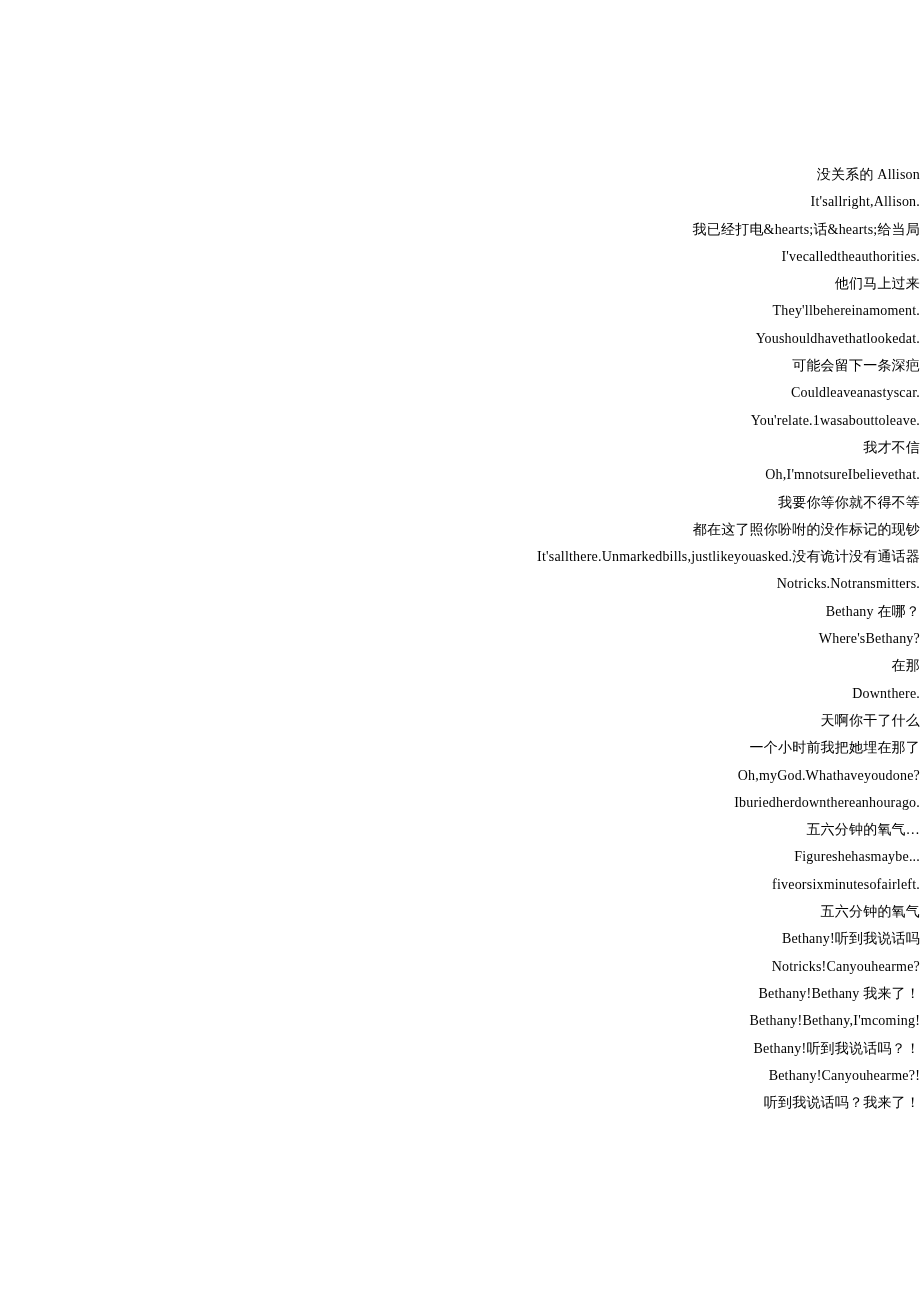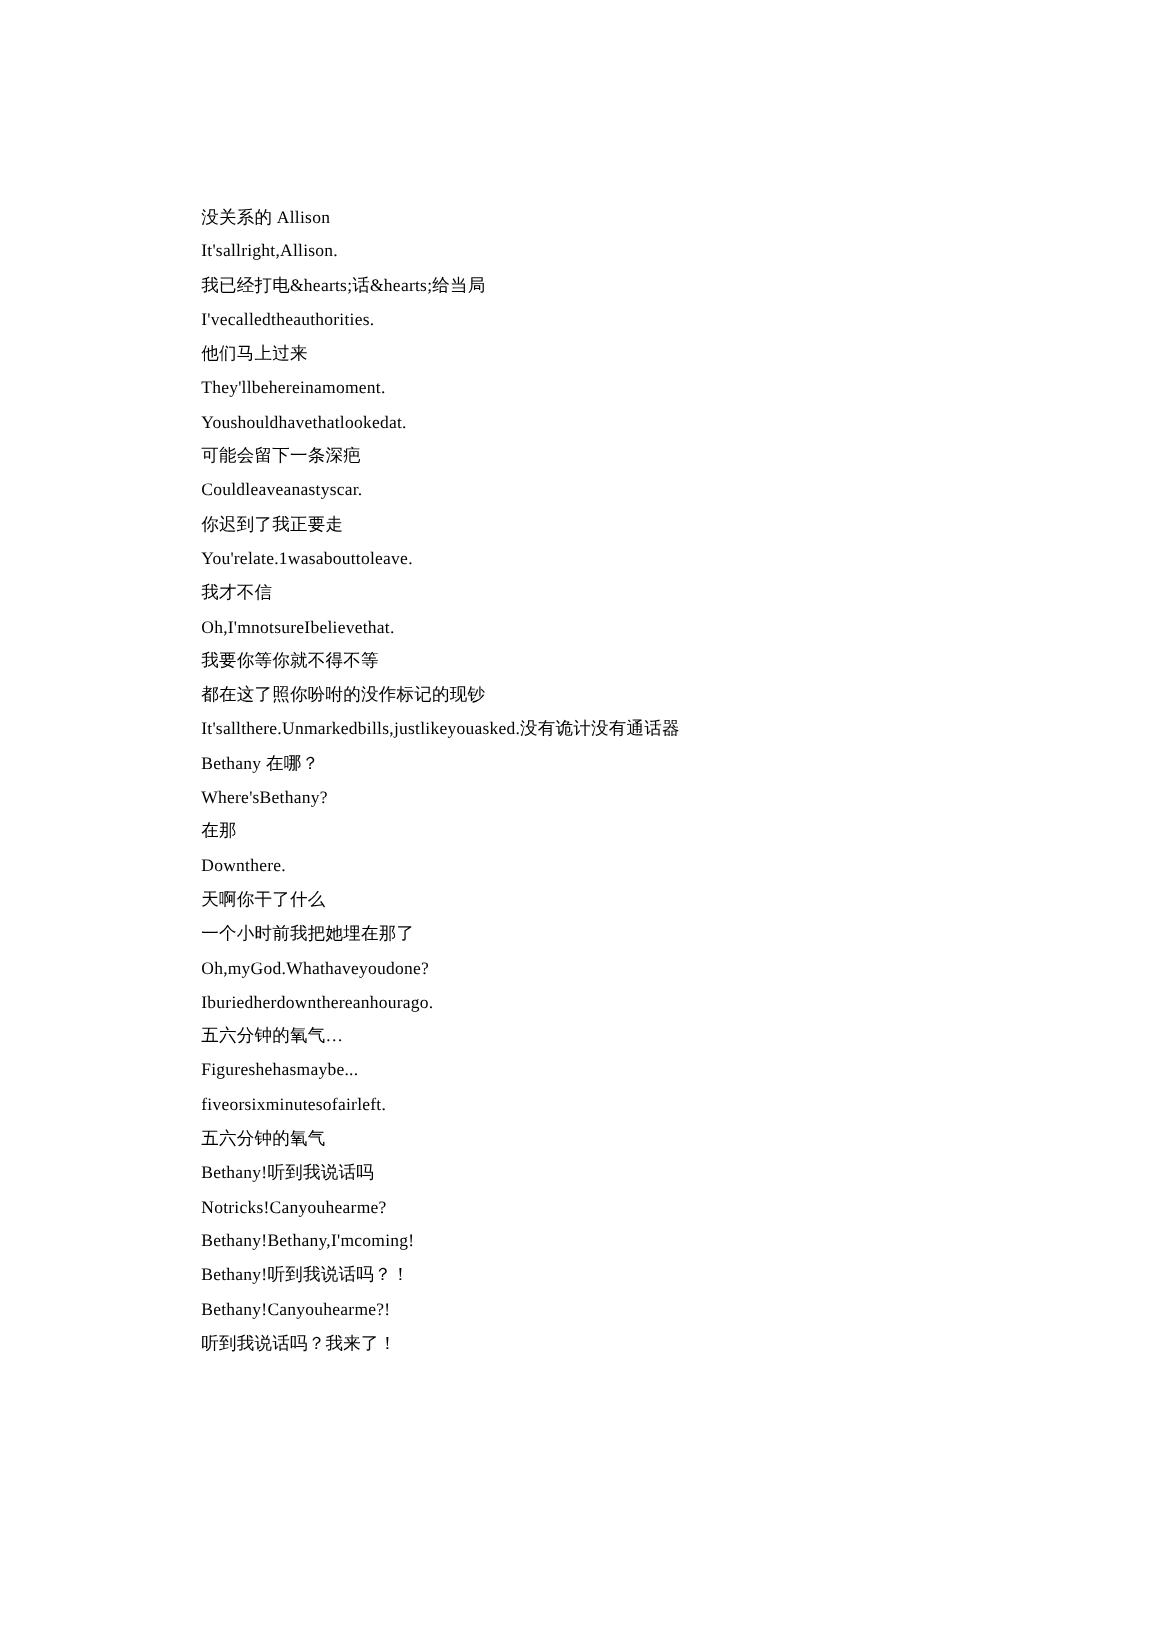--- a/index.html
+++ b/index.html
@@ -9,53 +9,55 @@
     height: 1301px;
     font-family: "SimSun", "宋体", serif;
     font-size: 14px;
     color: #000000;
     padding: 168px 0 0 161px;
     line-height: 1.0;
   }
   .line {
     margin-bottom: 13.3px;
     letter-spacing: 0.2px;
+    text-align: right;
   }
 </style>
 </head>
 <body>
 
 <div id="content">
     <div class="line">没关系的 Allison</div>
     <div class="line">It'sallright,Allison.</div>
     <div class="line">我已经打电&amp;hearts;话&amp;hearts;给当局</div>
     <div class="line">I'vecalledtheauthorities.</div>
     <div class="line">他们马上过来</div>
     <div class="line">They'llbehereinamoment.</div>
     <div class="line">Youshouldhavethatlookedat.</div>
     <div class="line">可能会留下一条深疤</div>
     <div class="line">Couldleaveanastyscar.</div>
-    <div class="line">你迟到了我正要走</div>
     <div class="line">You'relate.1wasabouttoleave.</div>
     <div class="line">我才不信</div>
     <div class="line">Oh,I'mnotsureIbelievethat.</div>
     <div class="line">我要你等你就不得不等</div>
     <div class="line">都在这了照你吩咐的没作标记的现钞</div>
     <div class="line">It'sallthere.Unmarkedbills,justlikeyouasked.没有诡计没有通话器</div>
+    <div class="line">Notricks.Notransmitters.</div>
     <div class="line">Bethany 在哪？</div>
     <div class="line">Where'sBethany?</div>
     <div class="line">在那</div>
     <div class="line">Downthere.</div>
     <div class="line">天啊你干了什么</div>
     <div class="line">一个小时前我把她埋在那了</div>
     <div class="line">Oh,myGod.Whathaveyoudone?</div>
     <div class="line">Iburiedherdownthereanhourago.</div>
     <div class="line">五六分钟的氧气…</div>
     <div class="line">Figureshehasmaybe...</div>
     <div class="line">fiveorsixminutesofairleft.</div>
     <div class="line">五六分钟的氧气</div>
     <div class="line">Bethany!听到我说话吗</div>
     <div class="line">Notricks!Canyouhearme?</div>
+    <div class="line">Bethany!Bethany 我来了！</div>
     <div class="line">Bethany!Bethany,I'mcoming!</div>
     <div class="line">Bethany!听到我说话吗？！</div>
     <div class="line">Bethany!Canyouhearme?!</div>
     <div class="line">听到我说话吗？我来了！</div>
   </div>
 
 </body></html>

